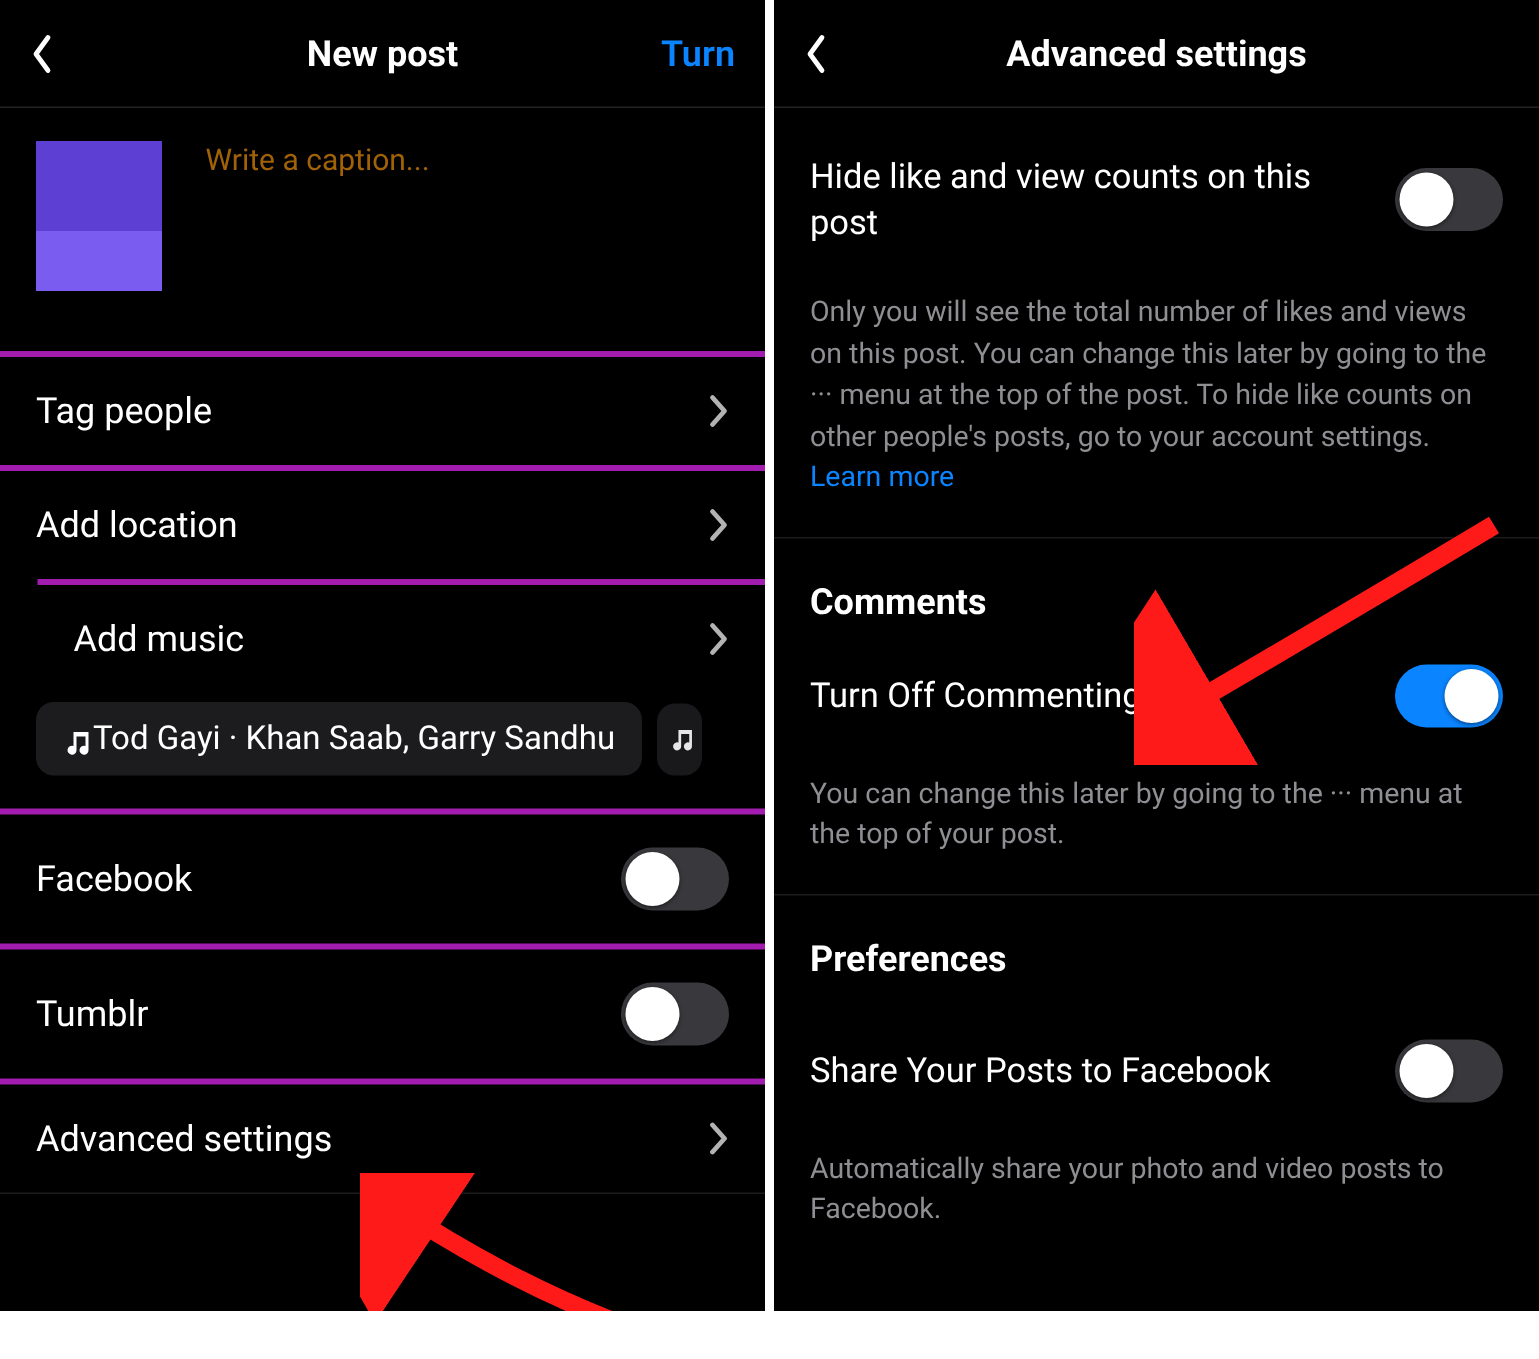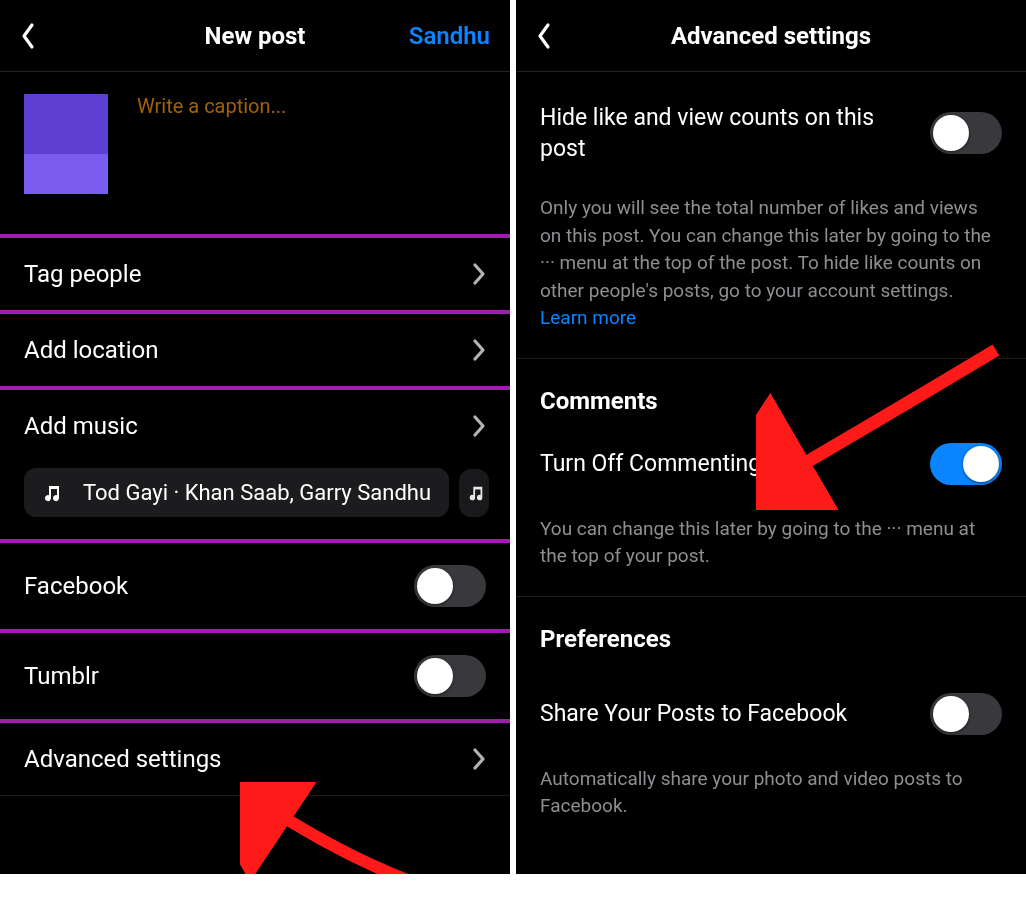--- a/index.html
+++ b/index.html
@@ -87,22 +87,22 @@
     font-size: 24px;
   }
   .row:last-child { border-bottom: 1px solid #1c1c1e; }
   .section-break { border-top: 1px solid #1c1c1e; height:0;}
   
   .music-chip {
     background: #1c1c1e;
     border-radius: 12px;
     padding: 12px 18px;
     display: inline-flex;
-    align-items: center;
-    gap: 21px;
+    align-items: flex-end;
+    gap: 0;
     font-size: 22px;
     margin: 0 0 0 24px;
   }
   .music-chip-wrap { padding: 6px 0 22px 0; display:flex; align-items:center; overflow:hidden;}
   .music-chip-extra {
     background:#1c1c1e;
     border-radius:12px;
     width:30px; height:48px;
     margin-left:10px;
     display:flex; align-items:center; justify-content:flex-start;
@@ -167,21 +167,21 @@
 <body>
 
 <div class="phone">
   <div class="header">
     <span class="back chevron-left">
       <svg viewBox="0 0 16 28" width="16" height="28">
           <path d="M12 3 L4 14 L12 25"></path>
         </svg>
     </span>
     <span class="title">New post</span>
-    <span class="action">Sandhu</span>
+    <span class="action">Turn</span>
   </div>
 
   <div class="caption-row">
     <div class="thumb"></div>
     <div class="caption-input">Write a caption...</div>
   </div>
 
   <div class="row">
     <span>Tag people</span>
     <span class="chevron-right">
@@ -193,21 +193,21 @@
 
   <div class="row">
     <span>Add location</span>
     <span class="chevron-right">
       <svg viewBox="0 0 14 24" width="14" height="24">
           <path d="M3 3 L11 12 L3 21"></path>
         </svg>
     </span>
   </div>
 
-  <div class="row" style="border-bottom:none;">
+  <div class="row" style="border-bottom:none;margin-left:25px;">
     <span>Add music</span>
     <span class="chevron-right">
       <svg viewBox="0 0 14 24" width="14" height="24">
           <path d="M3 3 L11 12 L3 21"></path>
         </svg>
     </span>
   </div>
   <div class="music-chip-wrap">
     <div class="music-chip">
       <span class="music-icon">

